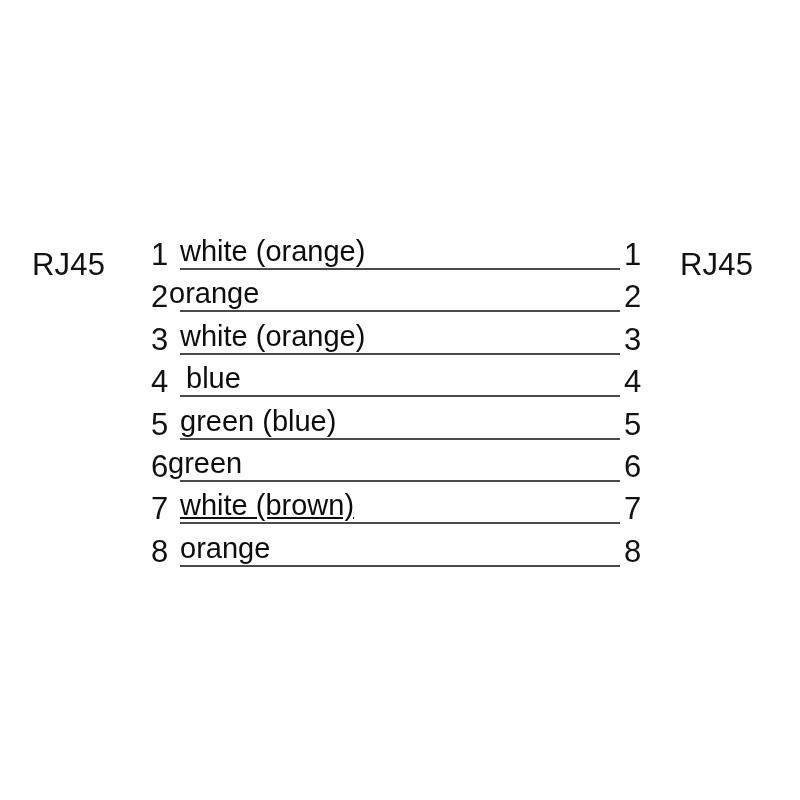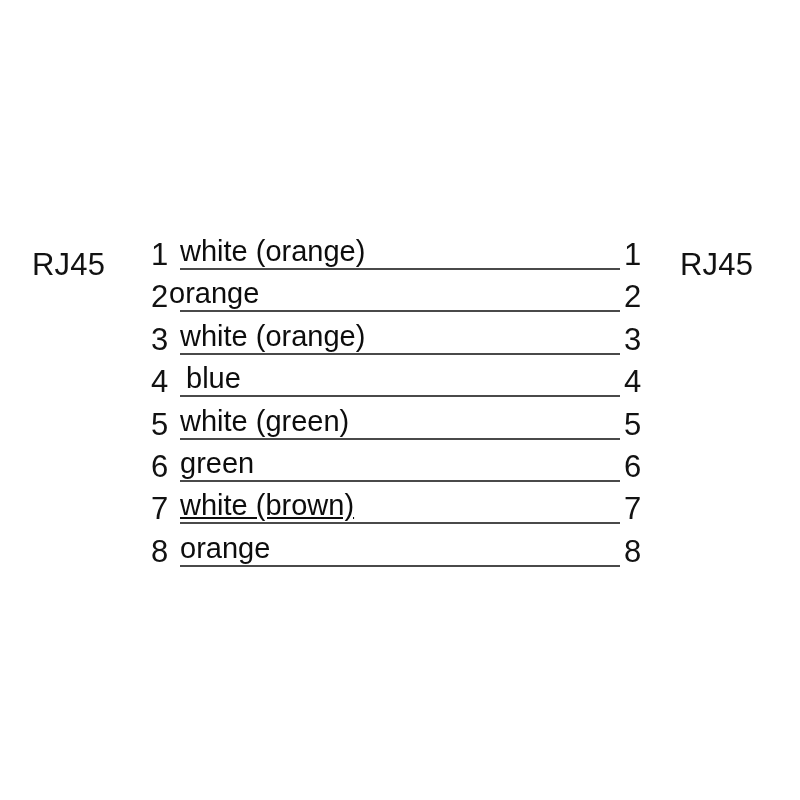--- a/index.html
+++ b/index.html
@@ -103,27 +103,27 @@
       </div>
       <div class="wire-row" style="top: 395.2px;">
         <span class="pin-number pin-left">4</span>
         <div class="wire-line" style="left: 180px; width: 440px; background: rgb(74, 74, 74);"></div>
         <div class="wire-label" style="left: 186px; width: 440px;">blue</div>
         <span class="pin-number pin-right">4</span>
       </div>
       <div class="wire-row" style="top: 437.6px;">
         <span class="pin-number pin-left">5</span>
         <div class="wire-line" style="left: 180px; width: 440px; background: rgb(74, 74, 74);"></div>
-        <div class="wire-label" style="left: 180px; width: 440px;">white (green)</div>
+        <div class="wire-label" style="left: 180px; width: 440px;">green (blue)</div>
         <span class="pin-number pin-right">5</span>
       </div>
       <div class="wire-row" style="top: 480px;">
         <span class="pin-number pin-left">6</span>
         <div class="wire-line" style="left: 180px; width: 440px; background: rgb(74, 74, 74);"></div>
-        <div class="wire-label" style="left: 180px; width: 440px;">green</div>
+        <div class="wire-label" style="left: 168px; width: 440px;">green</div>
         <span class="pin-number pin-right">6</span>
       </div>
       <div class="wire-row" style="top: 522.4px;">
         <span class="pin-number pin-left">7</span>
         <div class="wire-line" style="left: 180px; width: 440px; background: rgb(74, 74, 74);"></div>
         <div class="wire-label" style="left: 180px; width: 440px; text-decoration: underline;">white (brown)</div>
         <span class="pin-number pin-right">7</span>
       </div>
       <div class="wire-row" style="top: 564.8px;">
         <span class="pin-number pin-left">8</span>

